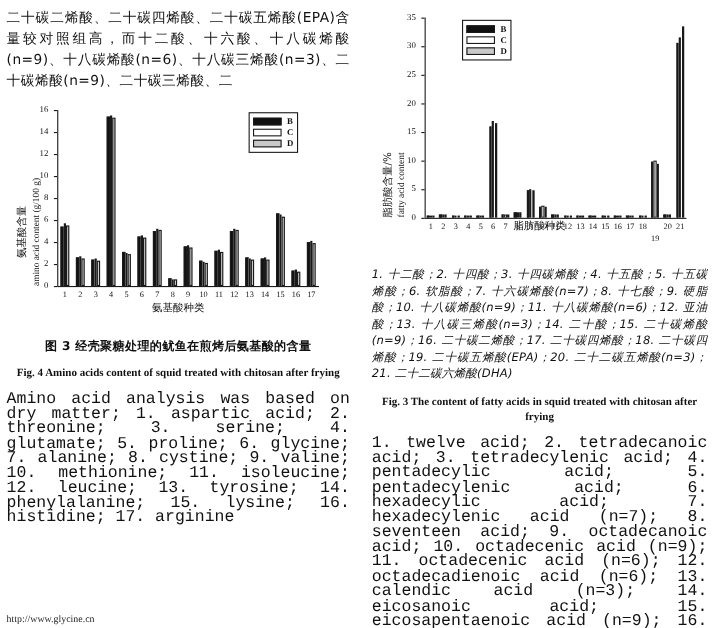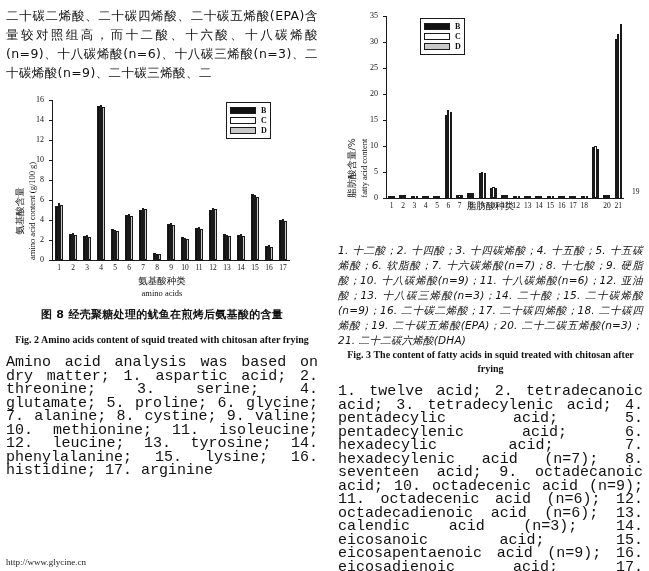--- a/index.html
+++ b/index.html
@@ -186,42 +186,41 @@
         <div class="xtick-lbl" style="left: 228px; top: 173px;">14</div>
         <div class="xtick-lbl" style="left: 242px; top: 173px;">15</div>
         <div class="xtick-lbl" style="left: 256px; top: 173px;">16</div>
         <div class="xtick-lbl" style="left: 270px; top: 173px;">17</div>
         <div class="ylabel-wrap" style="left: 8px; top: 170px;">
           <div class="ylabel-cn">氨基酸含量</div>
           <div class="ylabel-en">amino acid content (g/100 g)</div>
         </div>
         <div class="xlabel" style="left: 0px; top: 185px;">
           <div>氨基酸种类</div>
-          <div class="en">amino acids</div>
         </div>
         <div class="legend-box" style="left: 220px; top: 12px;">
           <div class="legend-row">
             <span class="legend-sw b"></span>
             <span class="legend-lbl">B</span>
           </div>
           <div class="legend-row">
             <span class="legend-sw c"></span>
             <span class="legend-lbl">C</span>
           </div>
           <div class="legend-row">
             <span class="legend-sw d"></span>
             <span class="legend-lbl">D</span>
           </div>
         </div>
       </div>
 
-    <div class="fig-caption-cn" style="margin-top:12px;">图 8   经壳聚糖处理的鱿鱼在煎烤后氨基酸的含量</div>
-
-
-    <div class="fig-caption-en" style="margin-top:10px;">Fig. 2   Amino acids content of squid treated with chitosan after frying</div>
+    <div class="fig-caption-cn" style="margin-top:12px;">图 3   经壳聚糖处理的鱿鱼在煎烤后氨基酸的含量</div>
+
+
+    <div class="fig-caption-en" style="margin-top:10px;">Fig. 4   Amino acids content of squid treated with chitosan after frying</div>
 
     <div class="para-en" style="margin-top:9px;">Amino acid analysis was based on dry matter; 1. aspartic acid; 2. threonine; 3. serine; 4. glutamate; 5. proline; 6. glycine; 7. alanine; 8. cystine; 9. valine; 10. methionine; 11. isoleucine; 12. leucine; 13. tyrosine; 14. phenylalanine; 15. lysine; 16. histidine; 17. arginine</div>
   </div>
 
   <div class="col-right">
 
     <div class="chart-box" id="fig3-box" style="height:228px;">
         <div class="plot" style="left: 48px; top: 10px; width: 238px; height: 182px;">
           <div class="bar b" style="left: 2.15333px; width: 2.34222px; height: 1.04px;"></div>
           <div class="bar c" style="left: 4.49556px; width: 2.34222px; height: 1.04px;"></div>
@@ -316,21 +315,21 @@
         <div class="xtick-lbl" style="left: 137.333px; top: 195px;">9</div>
         <div class="xtick-lbl" style="left: 148.667px; top: 195px;">10</div>
         <div class="xtick-lbl" style="left: 160px; top: 195px;">11</div>
         <div class="xtick-lbl" style="left: 171.333px; top: 195px;">12</div>
         <div class="xtick-lbl" style="left: 182.667px; top: 195px;">13</div>
         <div class="xtick-lbl" style="left: 194px; top: 195px;">14</div>
         <div class="xtick-lbl" style="left: 205.333px; top: 195px;">15</div>
         <div class="xtick-lbl" style="left: 216.667px; top: 195px;">16</div>
         <div class="xtick-lbl" style="left: 228px; top: 195px;">17</div>
         <div class="xtick-lbl" style="left: 239.333px; top: 195px;">18</div>
-        <div class="xtick-lbl" style="left: 250.667px; top: 181px; margin-left: 40px;">19</div>
+        <div class="xtick-lbl" style="left: 250.667px; top: 206px;">19</div>
         <div class="xtick-lbl" style="left: 262px; top: 195px;">20</div>
         <div class="xtick-lbl" style="left: 273.333px; top: 195px;">21</div>
         <div class="ylabel-wrap" style="left: 8px; top: 192px;">
           <div class="ylabel-cn">脂肪酸含量/%</div>
           <div class="ylabel-en">fatty acid content</div>
         </div>
         <div class="xlabel" style="left: 0px; top: 194px;">
           <div>脂肪酸种类</div>
         </div>
         <div class="legend-box" style="left: 82px; top: 12px;">
@@ -345,19 +344,19 @@
           <div class="legend-row">
             <span class="legend-sw d"></span>
             <span class="legend-lbl">D</span>
           </div>
         </div>
       </div>
 
 
     <div class="para-cn-small" style="margin-top:9px;">1. 十二酸；2. 十四酸；3. 十四碳烯酸；4. 十五酸；5. 十五碳烯酸；6. 软脂酸；7. 十六碳烯酸(n=7)；8. 十七酸；9. 硬脂酸；10. 十八碳烯酸(n=9)；11. 十八碳烯酸(n=6)；12. 亚油酸；13. 十八碳三烯酸(n=3)；14. 二十酸；15. 二十碳烯酸(n=9)；16. 二十碳二烯酸；17. 二十碳四烯酸；18. 二十碳四烯酸；19. 二十碳五烯酸(EPA)；20. 二十二碳五烯酸(n=3)；21. 二十二碳六烯酸(DHA)</div>
 
-    <div class="fig-caption-en" style="">Fig. 3   The content of fatty acids in squid treated with chitosan after frying</div>
+    <div class="fig-caption-en" style="margin-top:11px;">Fig. 3   The content of fatty acids in squid treated with chitosan after frying</div>
 
     <div class="para-en" style="margin-top:9px;">1. twelve acid; 2. tetradecanoic acid; 3. tetradecylenic acid; 4. pentadecylic acid; 5. pentadecylenic acid; 6. hexadecylic acid; 7. hexadecylenic acid (n=7); 8. seventeen acid; 9. octadecanoic acid; 10. octadecenic acid (n=9); 11. octadecenic acid (n=6); 12. octadecadienoic acid (n=6); 13. calendic acid (n=3); 14. eicosanoic acid; 15. eicosapentaenoic acid (n=9); 16. eicosadienoic acid; 17. eicosatrienoic acid; 18. eicosatetraenoic acid; 19. eicosapentaenoic acid(EPA); 20. docosapentaenoic acid (n=3); 21. docosahexenoic acid</div>
   </div>
 
   <div class="footer-url">http://www.glycine.cn</div>
 </div>
 
 </body></html>

